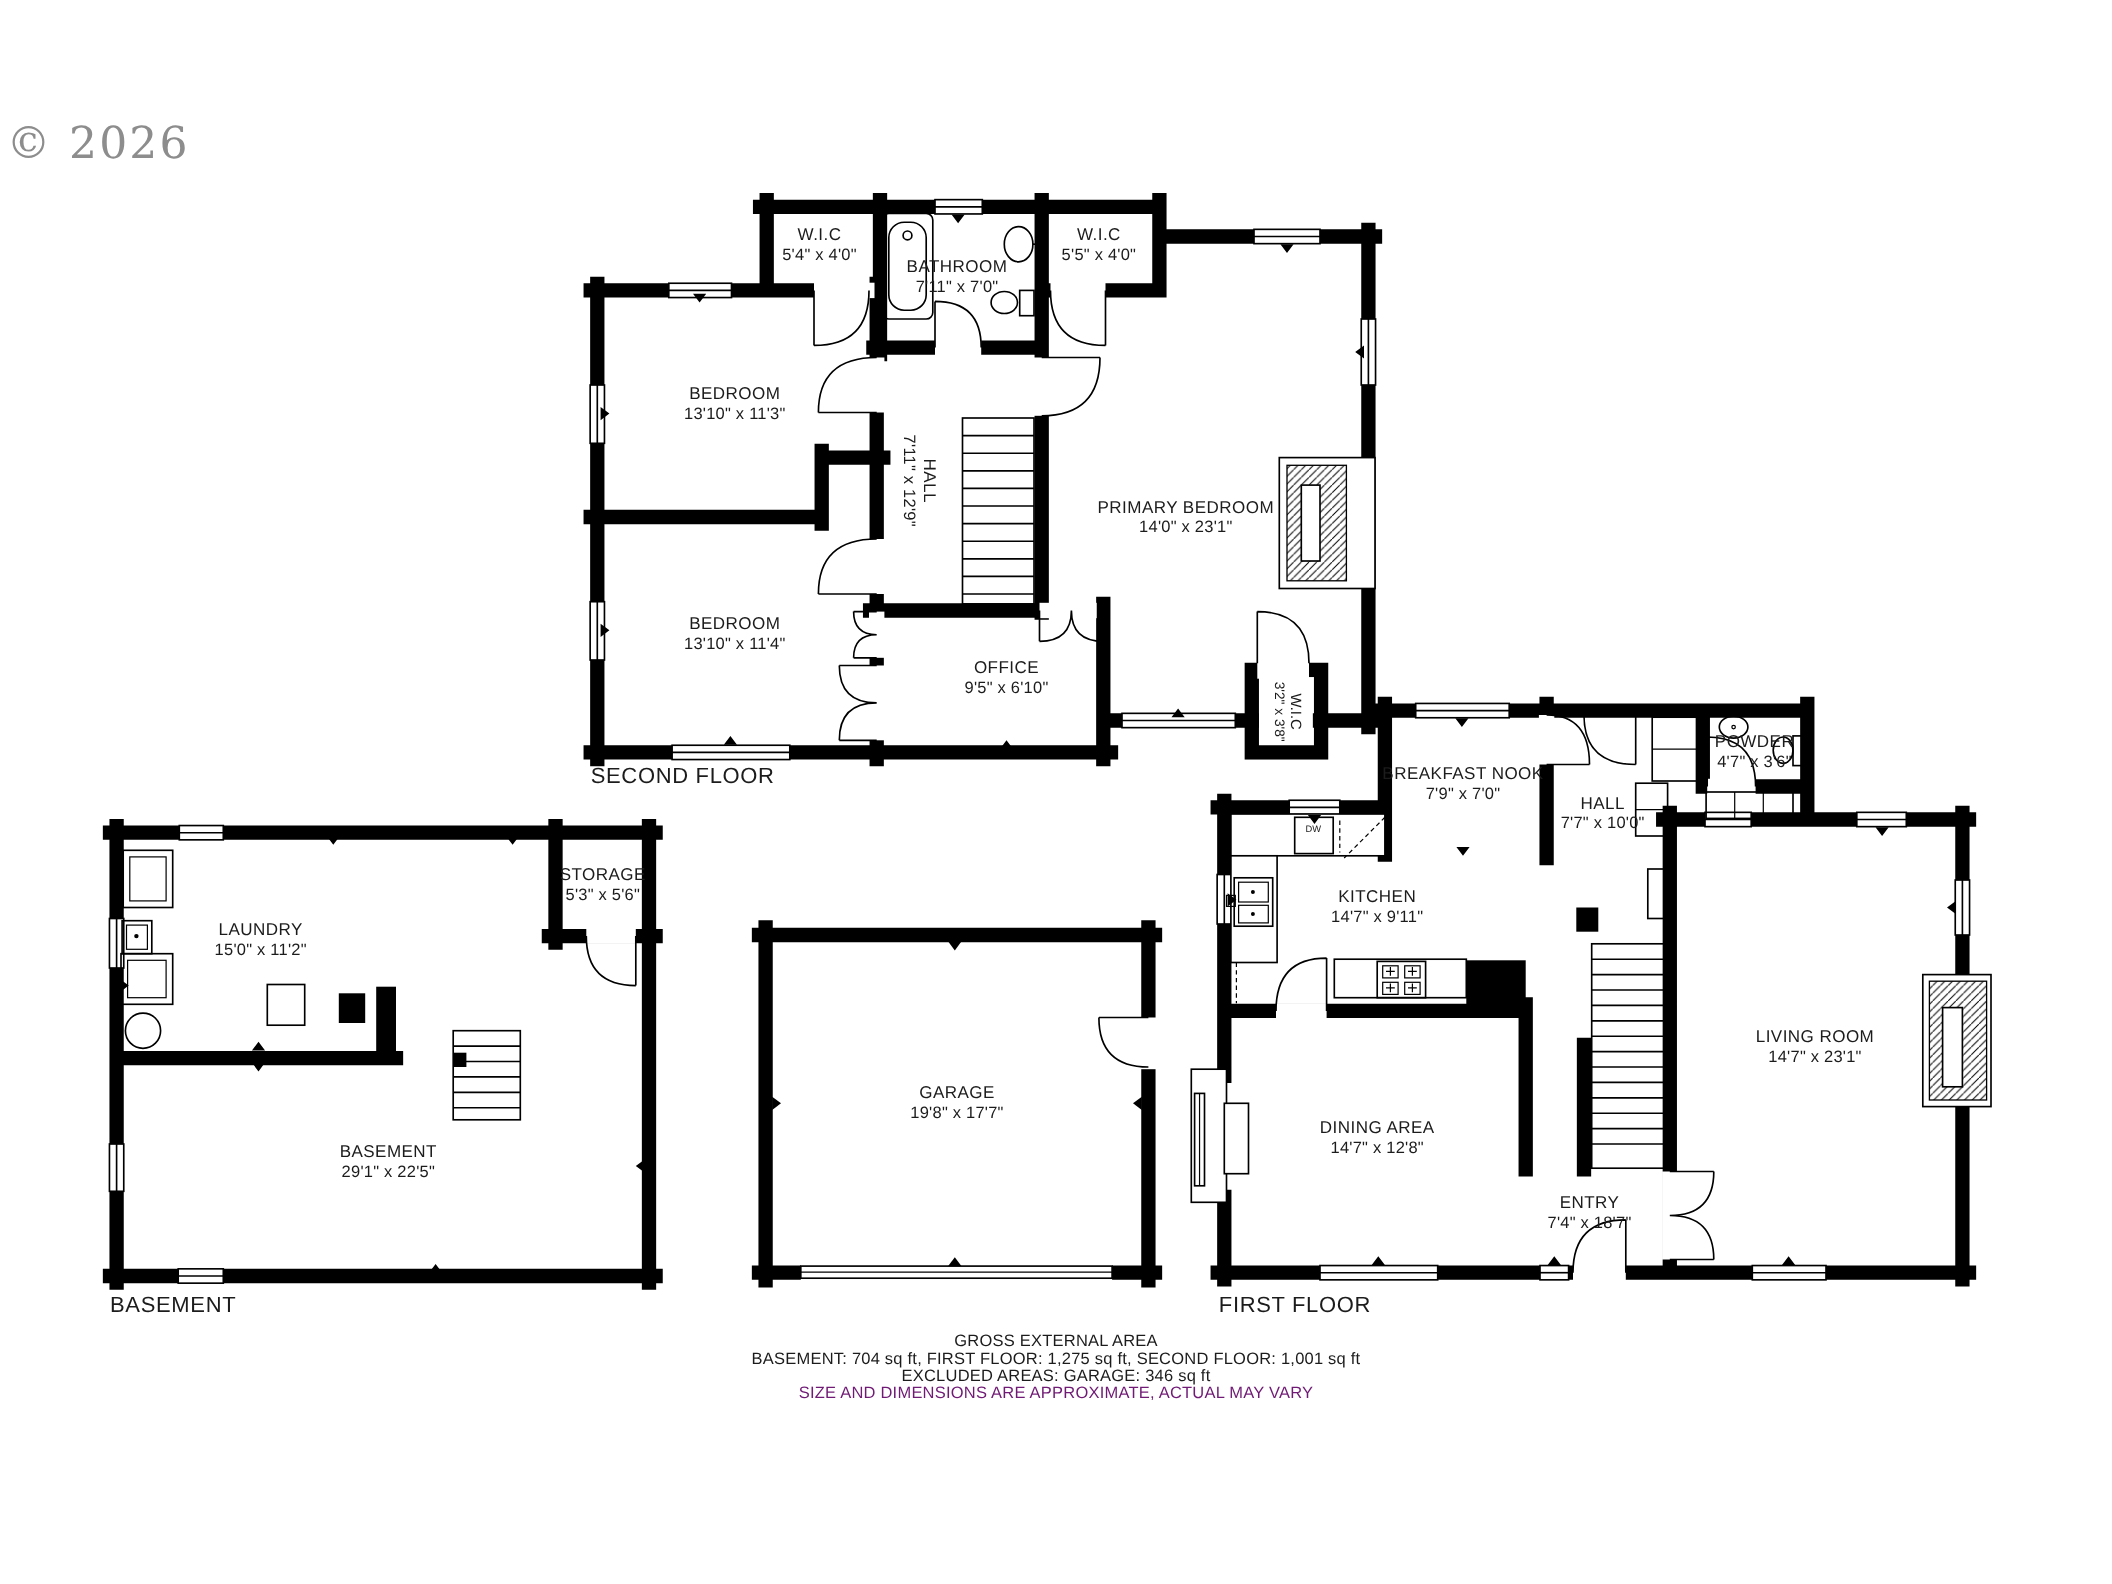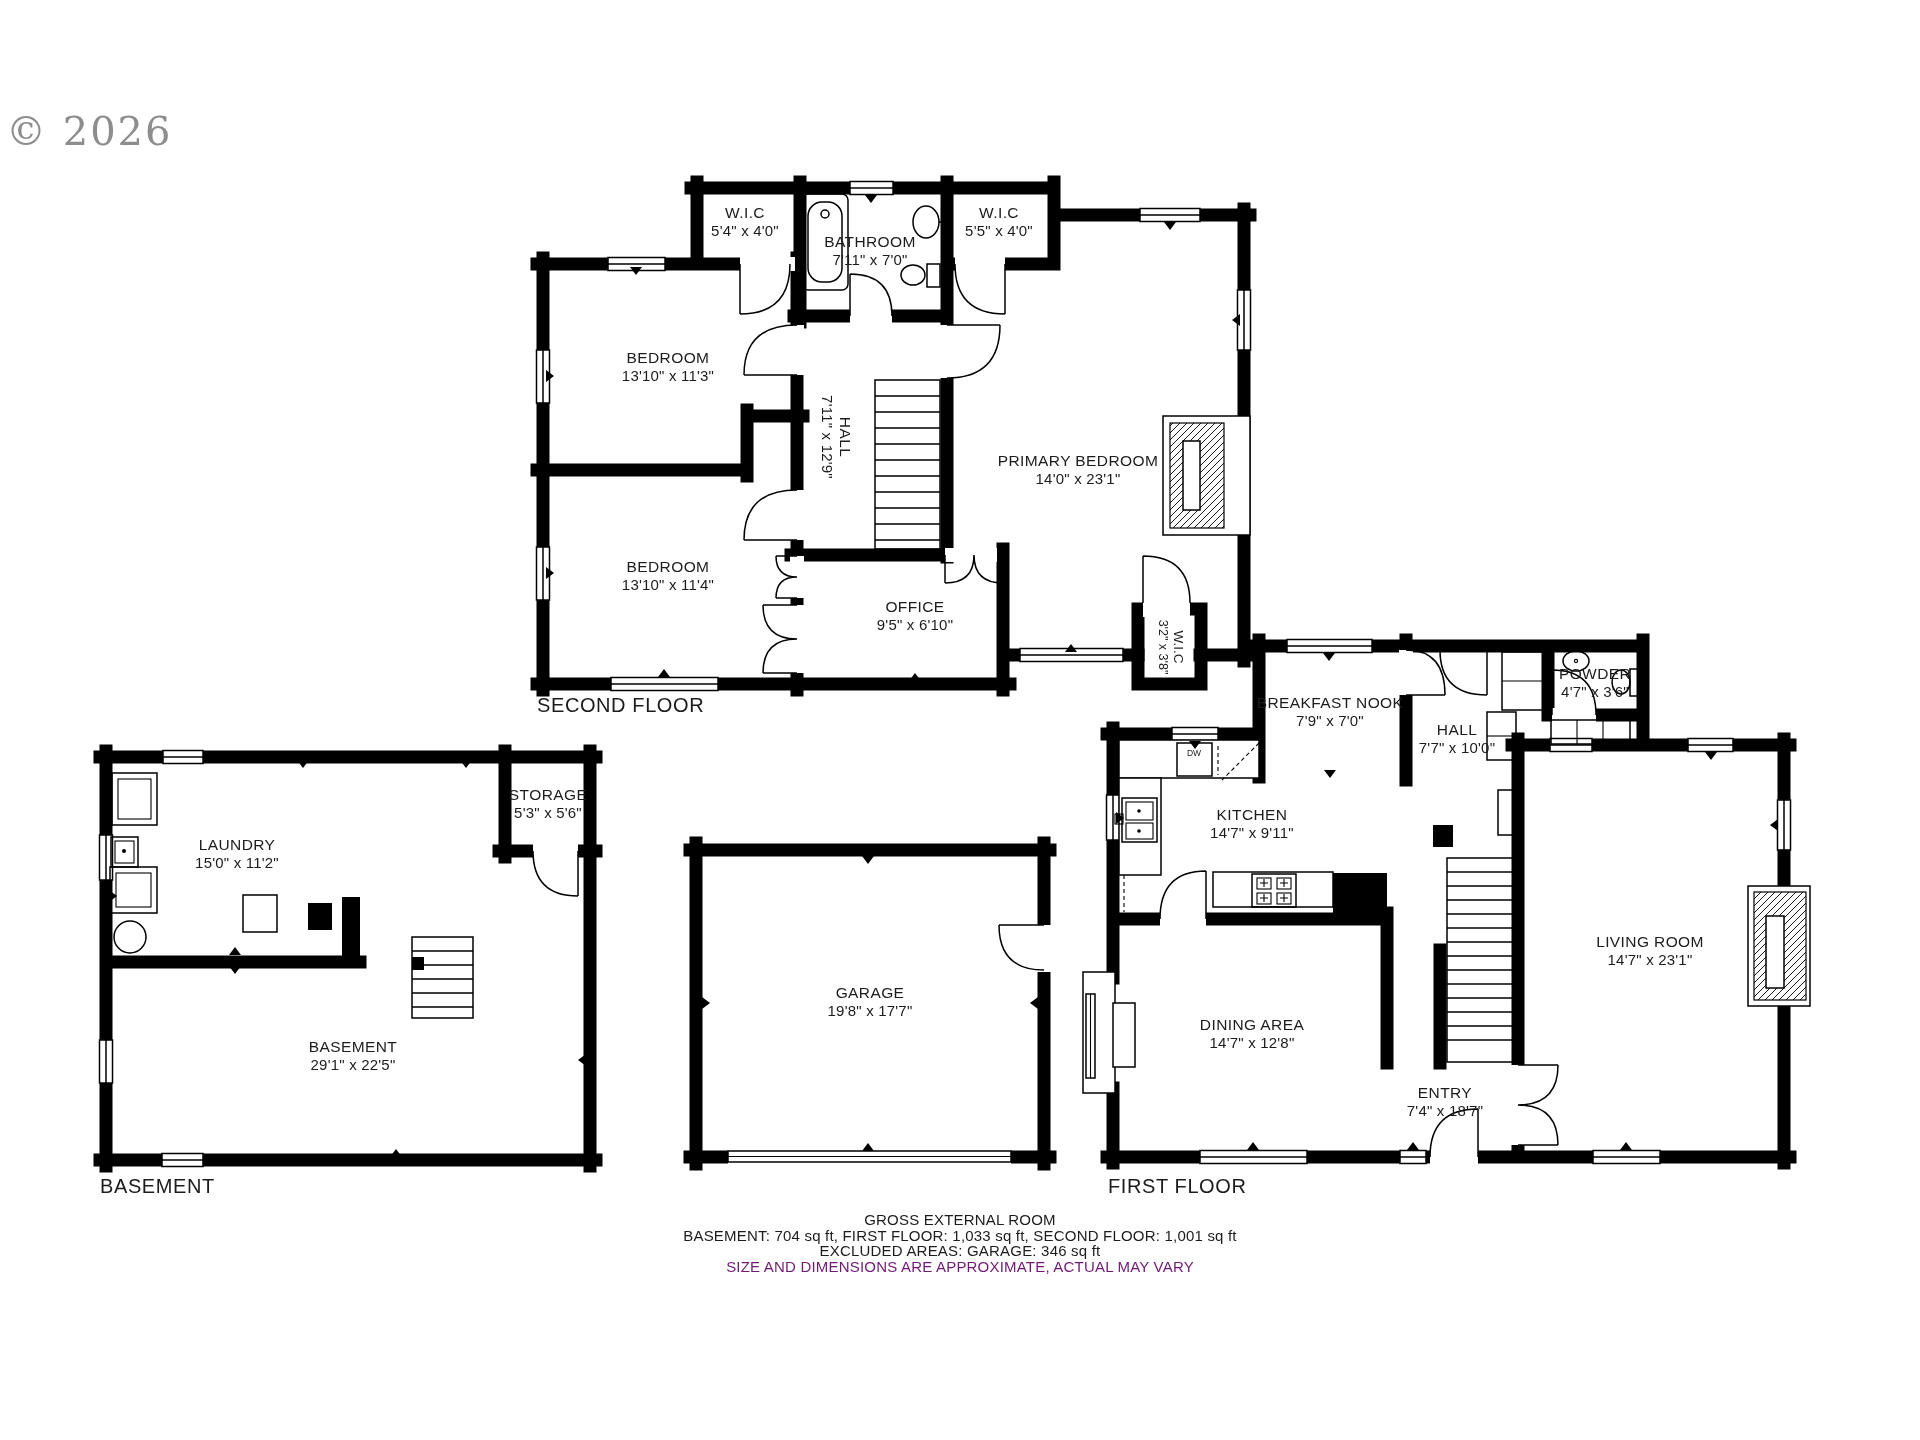--- a/index.html
+++ b/index.html
@@ -346,19 +346,19 @@
         <path class="mk" d="M1038 997v12l-8 -6z"></path>
       </g>
       <g>
         <text class="rn" text-anchor="middle" x="870" y="998">GARAGE</text>
         <text class="rd" text-anchor="middle" x="870" y="1016">19'8" x 17'7"</text>
       </g>
     </g>
   </svg>
 
   <div id="footer">
-    <div>GROSS EXTERNAL ROOM</div>
-    <div>BASEMENT: 704 sq ft, FIRST FLOOR: 1,033 sq ft, SECOND FLOOR: 1,001 sq ft</div>
+    <div>GROSS EXTERNAL AREA</div>
+    <div>BASEMENT: 704 sq ft, FIRST FLOOR: 1,275 sq ft, SECOND FLOOR: 1,001 sq ft</div>
     <div>EXCLUDED AREAS: GARAGE: 346 sq ft</div>
     <div class="muted">SIZE AND DIMENSIONS ARE APPROXIMATE, ACTUAL MAY VARY</div>
   </div>
 
 </div>
 
 </body></html>

